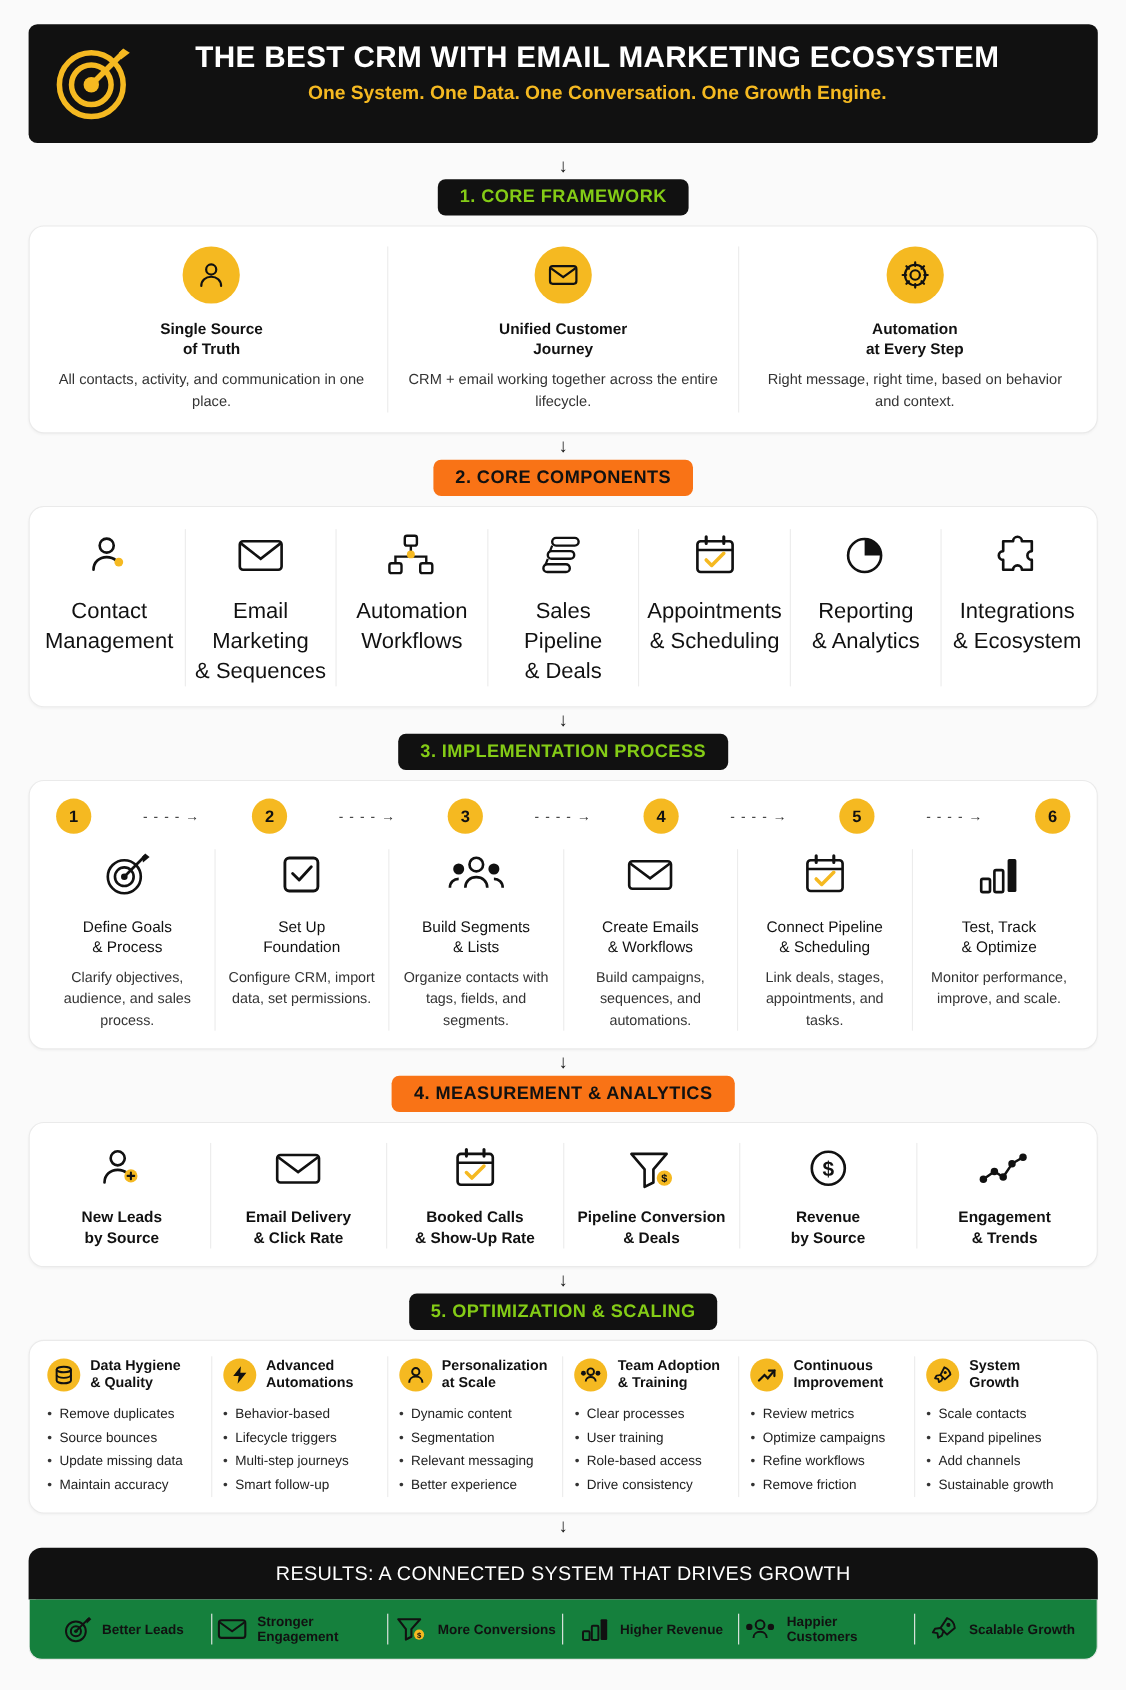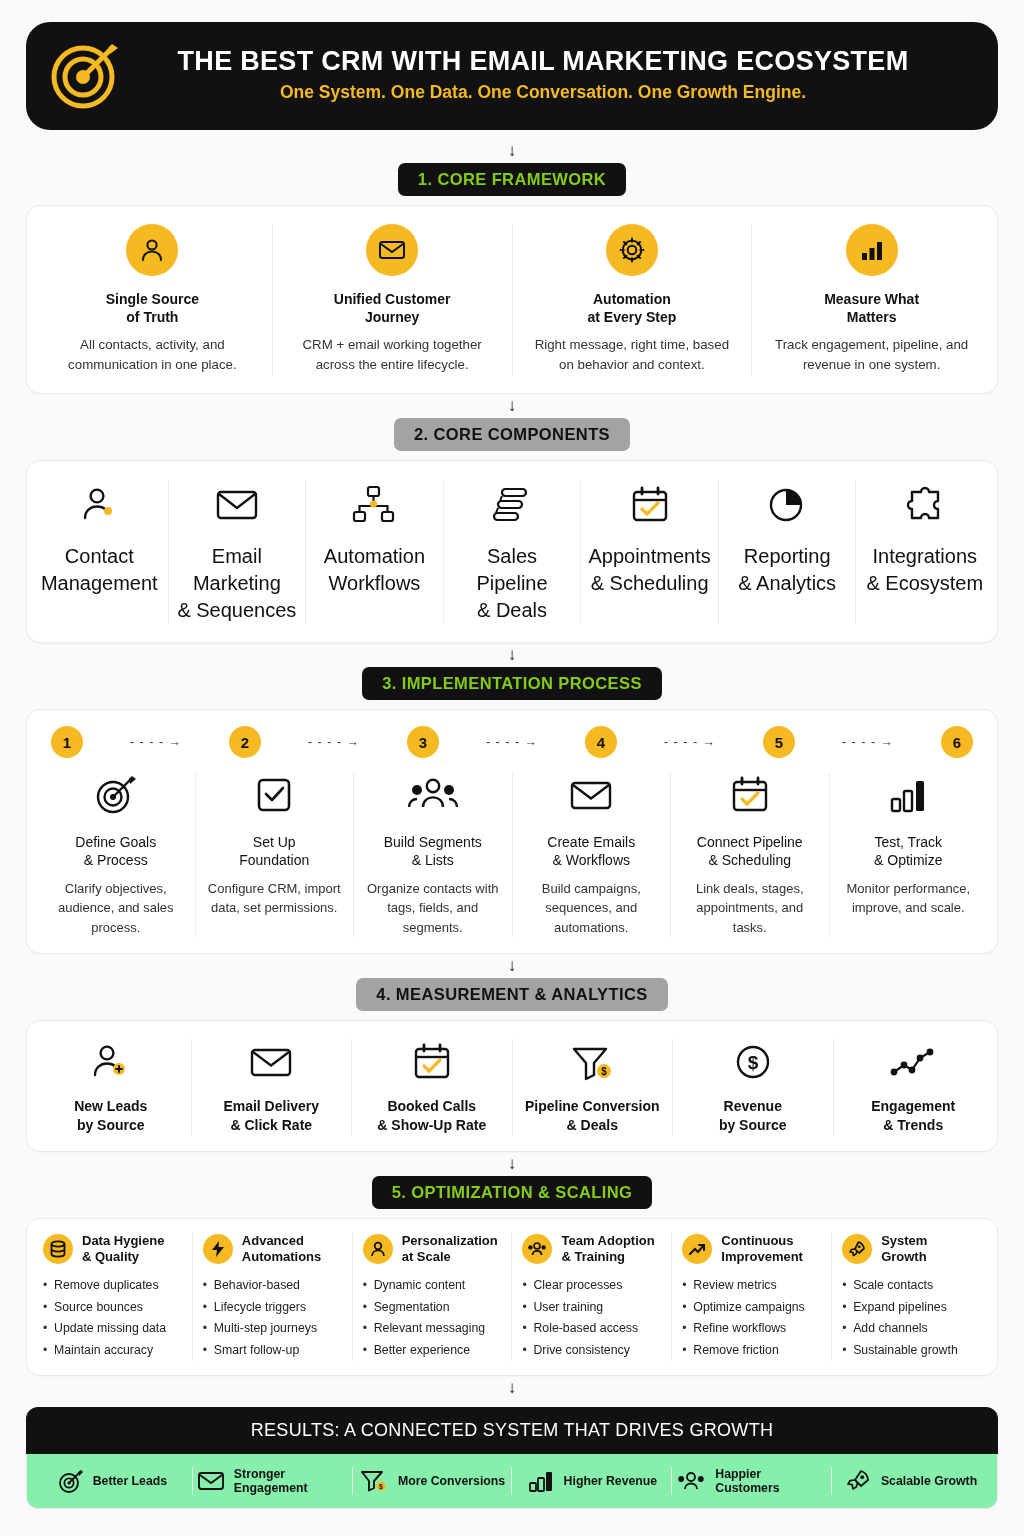--- a/index.html
+++ b/index.html
@@ -9,24 +9,24 @@
     background: #fafafa;
     font-family: "Liberation Sans", sans-serif;
     color: #111;
     overflow: hidden;
   }
   .page { padding: 22px 26px 14px 26px; }
 
   
   .header {
     background: #111;
-    border-radius: 24px;
+    border-radius: 8px;
     padding: 16px 22px 18px 22px;
     display: flex;
-    align-items: center;
+    align-items: flex-start;
     gap: 18px;
     margin-bottom: 12px;
   }
   .header-logo { flex: 0 0 auto; }
   .header-text { flex: 1 1 auto; text-align: center; padding-right: 30px; }
   .header-title {
     color: #fff;
     font-size: 27px;
     font-weight: bold;
     letter-spacing: .3px;
@@ -51,21 +51,21 @@
   .pill-wrap { text-align: center; }
   .pill {
     display: inline-block;
     padding: 7px 20px;
     border-radius: 7px;
     font-size: 16.5px;
     font-weight: bold;
     letter-spacing: .4px;
   }
   .pill.dark { background: #111; color: #84cc16; }
-  .pill.gold { background: #a3a3a3; color: #111; }
+  .pill.gold { background: #f97316; color: #111; }
 
   .card {
     background: #fff;
     border: 1px solid #eaeaea;
     border-radius: 14px;
     margin-top: 9px;
     box-shadow: 0 1px 2px rgba(0,0,0,.03);
   }
 
   
@@ -121,21 +121,21 @@
   .s4 { display: flex; padding: 18px 4px 16px 4px; }
   .s4-col { flex: 1; text-align: center; padding: 0 8px; border-right: 1px solid #ececec; }
   .s4-col:last-child { border-right: none; }
   .s4-ico { height: 46px; display: flex; align-items: center; justify-content: center; margin-bottom: 12px; }
   .s4-label { font-size: 14px; font-weight: bold; line-height: 1.35; }
 
   
   .s5 { display: flex; padding: 14px 6px 14px 6px; }
   .s5-col { flex: 1; padding: 0 10px; border-right: 1px solid #ececec; }
   .s5-col:last-child { border-right: none; }
-  .s5-head { display: flex; align-items: center; gap: 9px; margin-bottom: 10px; }
+  .s5-head { display: flex; align-items: flex-end; gap: 9px; margin-bottom: 10px; }
   .s5-badge {
     width: 30px; height: 30px; border-radius: 50%;
     background: #F5B921;
     display: flex; align-items: center; justify-content: center;
     flex: 0 0 auto;
   }
   .s5-title { font-size: 13px; font-weight: bold; line-height: 1.25; }
   .s5-list { list-style: none; }
   .s5-list li {
     font-size: 12.3px; color: #222;
@@ -152,21 +152,21 @@
   
   .results {
     margin-top: 10px;
     background: #111;
     border-radius: 12px 12px 0 0;
     text-align: center;
     padding: 13px 10px;
   }
   .results-title { color: #fff; font-size: 18px; font-weight: normal; letter-spacing: .3px; }
   .results-row {
-    background: #86efac;
+    background: #15803d;
     border: 1px solid #eaeaea;
     border-top: none;
     border-radius: 0 0 12px 12px;
     display: flex;
     padding: 13px 6px;
   }
   .results-item {
     flex: 1;
     display: flex; align-items: center; justify-content: center; gap: 9px;
     border-right: 1px solid #ececec;
@@ -226,31 +226,20 @@
       <div class="s1-col">
         <div class="circle">
           <svg width="30" height="30" viewBox="0 0 30 30">
               <circle cx="15" cy="15" r="4.3" fill="none" stroke="#111" stroke-width="2"></circle>
               <path d="M15 3.6v3.2M15 23.2v3.2M3.6 15h3.2M23.2 15h3.2M7 7l2.3 2.3M20.7 20.7L23 23M23 7l-2.3 2.3M9.3 20.7L7 23" stroke="#111" stroke-width="2" stroke-linecap="round"></path>
               <circle cx="15" cy="15" r="9.3" fill="none" stroke="#111" stroke-width="2"></circle>
             </svg>
         </div>
         <div class="s1-title">Automation<br>at Every Step</div>
         <div class="s1-desc">Right message, right time, based on behavior and context.</div>
-      </div>
-      <div class="s1-col">
-        <div class="circle">
-          <svg width="28" height="28" viewBox="0 0 28 28">
-              <rect x="4" y="17" width="5" height="7" fill="#111"></rect>
-              <rect x="11.5" y="12" width="5" height="12" fill="#111"></rect>
-              <rect x="19" y="6" width="5" height="18" fill="#111"></rect>
-            </svg>
-        </div>
-        <div class="s1-title">Measure What<br>Matters</div>
-        <div class="s1-desc">Track engagement, pipeline, and revenue in one system.</div>
       </div>
     </div>
   </div>
 
   <div class="arrow">↓</div>
   <div class="pill-wrap">
     <span class="pill gold">2. CORE COMPONENTS</span>
   </div>
   <div class="card">
     <div class="s2">

